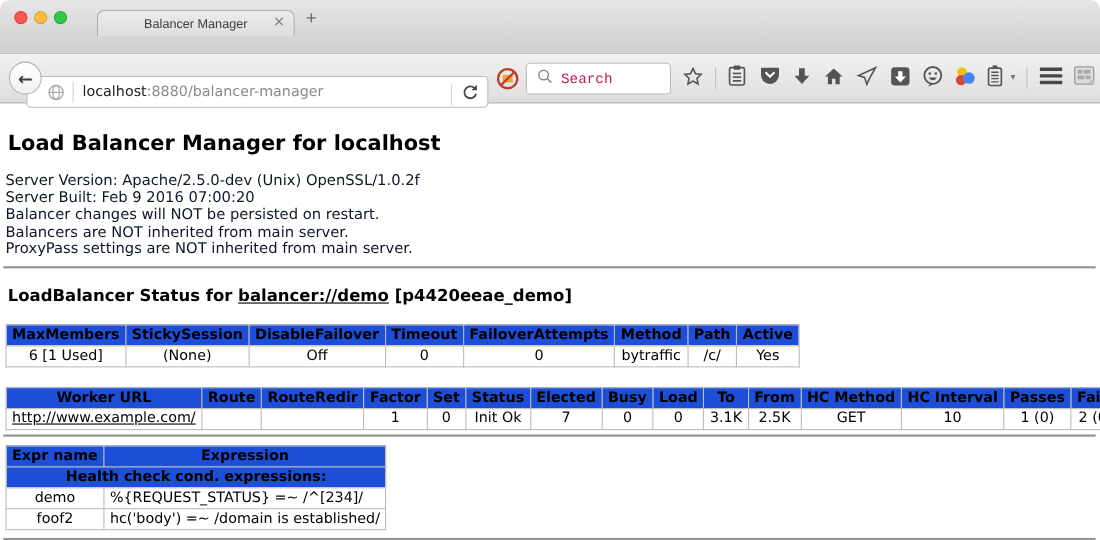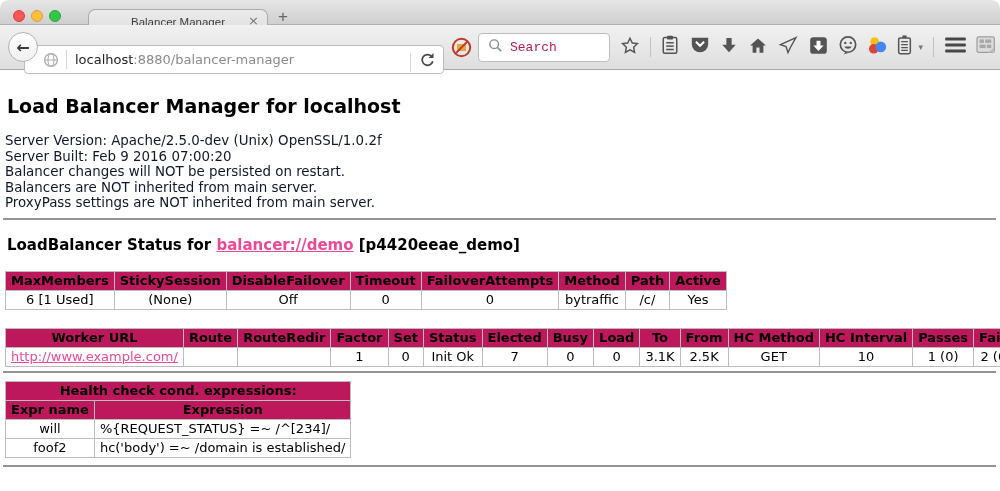--- a/index.html
+++ b/index.html
@@ -5,21 +5,21 @@
   * { box-sizing: border-box; }
   html,body { margin:0; padding:0; }
   body {
     width:1000px; height:491px; background:#fff; overflow:hidden;
     font-family:"DejaVu Sans", sans-serif;
   }
   .window { width:1000px; height:491px; border-radius:8px 8px 0 0; overflow:hidden; position:relative; }
 
   
   .titlebar {
-    position:relative; height:25px;
+    position:relative; height:49px;
     background:linear-gradient(#e6e6e6,#cfcfcf);
     border-bottom:1px solid #b0b0b0;
     border-radius:8px 8px 0 0;
   }
   .traffic { position:absolute; top:10px; width:12px; height:12px; border-radius:50%; }
   .t-red   { left:13px; background:#fc5753; border:1px solid #df3e38; }
   .t-yel   { left:31px; background:#fdbc40; border:1px solid #de9f34; }
   .t-grn   { left:49px; background:#33c748; border:1px solid #27aa35; }
   .tab {
     position:absolute; left:88px; top:9px; width:180px; height:24px;
@@ -74,25 +74,25 @@
 
   
   .content { padding-left:5px; background:#fff; height:413px; }
   h1 { font-size:19px; margin:25px 0 16px 2px; color:#000; }
   .info div { font-size:13.4px; line-height:15.6px; color:#0f172a; }
   hr { border:0; height:2px; background:#949494; margin-left:-2px; margin-right:4px; }
   .hr1 { margin-top:7px;  margin-bottom:0; }
   .hr2 { margin-top:4px;  margin-bottom:0; }
   .hr3 { margin-top:7px;  margin-bottom:0; }
   h3 { font-size:15px; margin:16px 0 0 2px; }
-  a { color:#ec4899; }
+  a { color:#000000; }
 
   table { border-collapse:collapse; border:1px solid #9a9a9a; font-size:13px; }
   th, td { border:1px solid #bcbcbc; padding:1px 5px; white-space:nowrap; height:19px; }
-  th { background:#be185d; font-weight:bold; text-align:center; }
+  th { background:#1d4ed8; font-weight:bold; text-align:center; }
   td { text-align:center; background:#fff; }
   td.left { text-align:left; }
   .tbl1 { margin-top:17px; }
   .tbl2 { margin-top:18px; }
   .tbl3 { margin-top:8px; }
 </style>
 </head>
 <body>
 
 <div class="window">
@@ -354,28 +354,28 @@
 
     <hr class="hr2">
 
     <table class="tbl3">
       <colgroup>
           <col style="width:78px">
           <col style="width:235px">
         </colgroup>
       <tbody>
           <tr>
-        <th colspan="2">Health check cond. expressions:</th>
-      </tr>
-      <tr>
         <th>Expr name</th>
         <th>Expression</th>
       </tr>
       <tr>
-        <td>will</td>
+        <th colspan="2">Health check cond. expressions:</th>
+      </tr>
+      <tr>
+        <td>demo</td>
         <td class="left">%{REQUEST_STATUS} =~ /^[234]/</td>
       </tr>
       <tr>
         <td>foof2</td>
         <td class="left">hc('body') =~ /domain is established/</td>
       </tr>
     </tbody>
       </table>
 
     <hr class="hr3">

